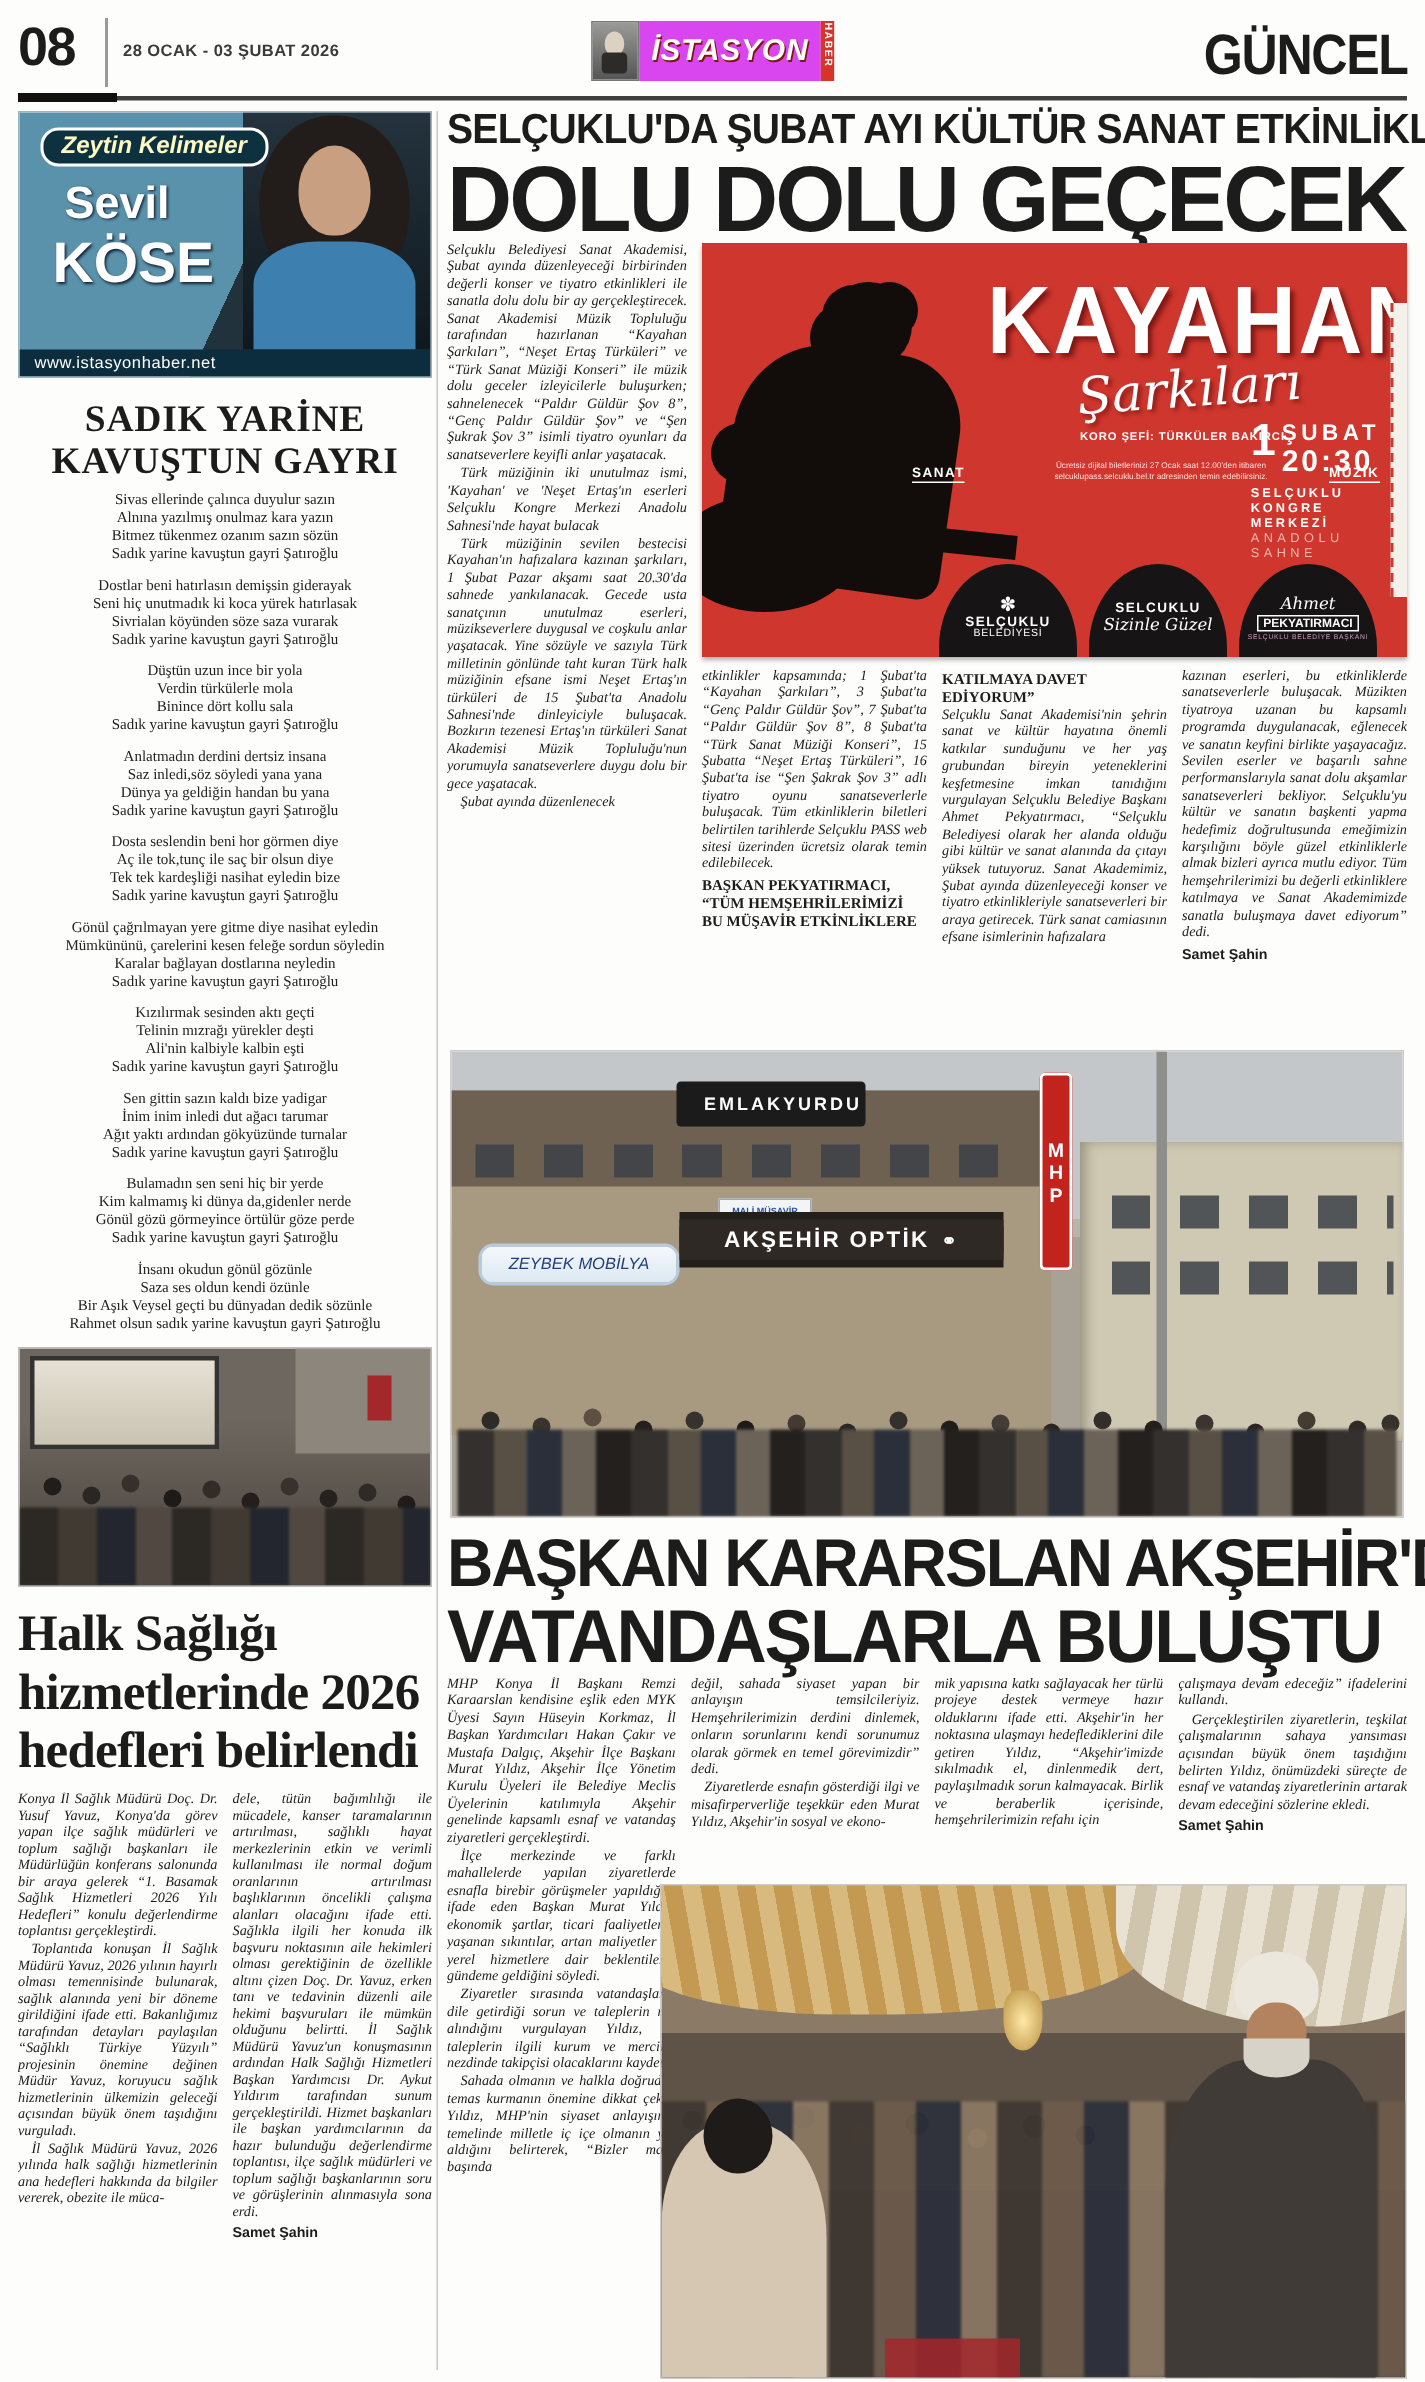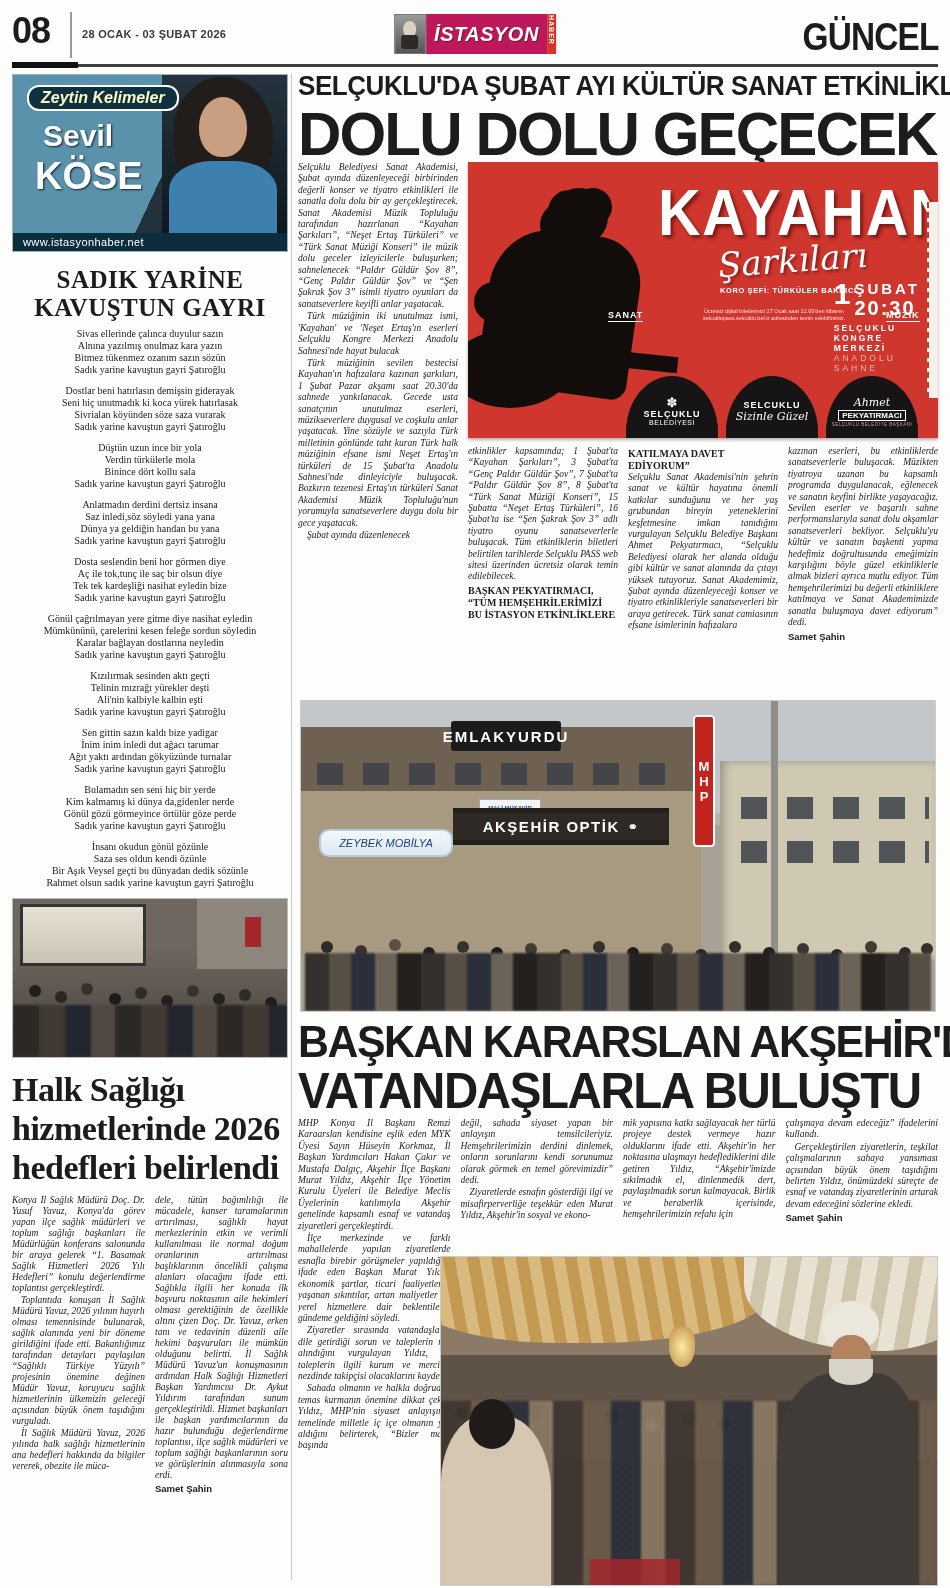--- a/index.html
+++ b/index.html
@@ -11,21 +11,21 @@
   .hdr-rule-b{position:absolute;top:62px;left:12px;width:66px;height:6px;background:#111;}
   .pagenum{position:absolute;left:0;top:2px;font-family:"Liberation Sans",sans-serif;
            font-weight:bold;font-size:36px;letter-spacing:-1px;}
   .hdr-div{position:absolute;left:58px;top:4px;width:2px;height:46px;background:#9a9a9a;}
   .hdr-date{position:absolute;left:70px;top:20px;font-family:"Liberation Sans",sans-serif;
             font-weight:bold;font-size:11px;color:#3a3a3a;letter-spacing:.3px;}
   .logo{position:absolute;left:50%;top:6px;transform:translateX(-50%);display:flex;align-items:stretch;height:40px;}
   .logo-ata{width:30px;background:linear-gradient(180deg,#9a9a98,#555);position:relative;border:1px solid #777;}
   .logo-ata:before{content:"";position:absolute;left:8px;top:6px;width:13px;height:16px;border-radius:50% 50% 45% 45%;background:#ddd2c2;}
   .logo-ata:after{content:"";position:absolute;left:6px;top:20px;width:17px;height:14px;background:#2e2a28;border-radius:3px;}
-  .logo-red{background:#be185d;color:#fff;display:flex;align-items:center;padding:0 8px;
+  .logo-red{background:#d946ef;color:#fff;display:flex;align-items:center;padding:0 8px;
             font-family:"Liberation Sans",sans-serif;font-weight:bold;font-style:italic;
             font-size:20px;letter-spacing:.5px;text-shadow:1px 1px 0 #7d1712;}
   .logo-haber{background:#d6342b;color:#fff;writing-mode:vertical-rl;font-family:"Liberation Sans",sans-serif;
               font-weight:bold;font-size:7px;display:flex;align-items:center;padding:1px;letter-spacing:1px;}
   .guncel{position:absolute;right:0;top:8px;font-family:"Liberation Sans",sans-serif;font-weight:bold;
           font-size:38px;letter-spacing:-1px;transform:scaleX(.88);transform-origin:right center;}
   
   .leftcol{position:absolute;left:12px;top:74px;width:276px;}
   .colmn-box{position:relative;height:176px;background:linear-gradient(115deg,#5b92ab 0 55%,#22323c 55%);
              border:1px solid #9db4be;overflow:hidden;}
@@ -112,22 +112,22 @@
   .pl-script{font-family:"DejaVu Serif",serif;font-style:italic;font-size:11px;}
   .pl-box{border:1px solid #fff;padding:0 3px;font-weight:bold;font-size:8px;margin-top:1px;}
   .pl-tiny{font-size:4.5px;color:#c9b;letter-spacing:.5px;margin-top:1px;}
   
   .street{position:absolute;left:2px;right:2px;top:634px;height:310px;background:linear-gradient(180deg,#c3c7ca 0 36%,#b7b4ac 36% 40%,#a8a296 40%);overflow:hidden;border:1px solid #ccc;}
   .bld-l{position:absolute;left:0;top:26px;width:400px;height:230px;background:#a89a81;}
   .bld-l:before{content:"";position:absolute;left:0;top:0;right:0;height:64px;background:#6e6152;}
   .bld-r{position:absolute;right:0;top:60px;width:215px;height:200px;background:#cfc8b2;box-shadow:inset 4px 0 8px rgba(0,0,0,.25);}
   .win-strip{position:absolute;height:22px;background:repeating-linear-gradient(90deg,#3c4148 0 26px,rgba(0,0,0,0) 26px 46px);opacity:.85;}
   .sign-emlak{position:absolute;left:150px;top:20px;width:110px;height:30px;background:#1b1b1b;color:#fff;
-              font-family:"Liberation Sans",sans-serif;font-weight:bold;font-size:15px;letter-spacing:2px;
-              display:flex;align-items:center;justify-content:center;border-radius:3px;}
+              font-family:"Liberation Sans",sans-serif;font-weight:bold;font-size:12px;letter-spacing:2px;
+              display:flex;align-items:center;justify-content:center;border-radius:3px;padding-left:16px;}
   .sign-musavir{position:absolute;left:178px;top:98px;width:60px;height:16px;background:#f2f4f6;color:#2b4fa0;
               font-family:"Liberation Sans",sans-serif;font-weight:bold;font-size:6px;display:flex;align-items:center;justify-content:center;border:1px solid #9ab;}
   .sign-zeybek{position:absolute;left:18px;top:128px;width:130px;height:24px;background:linear-gradient(180deg,#f4f8fb,#dce8f2);
               color:#1e3f7a;font-family:"Liberation Sans",sans-serif;font-weight:normal;font-style:italic;font-size:11px;
               display:flex;align-items:center;justify-content:center;border-radius:10px;border:2px solid #b8cadf;}
   .sign-optik{position:absolute;left:152px;top:112px;width:216px;height:27px;background:#2e2925;color:#fff;
               font-family:"Liberation Sans",sans-serif;font-weight:bold;font-size:15px;letter-spacing:1.5px;
               display:flex;align-items:center;justify-content:center;gap:8px;
               box-shadow:0 -5px 0 #231f1b,0 5px 0 #231f1b;}
   .glasses{font-size:12px;}
@@ -294,21 +294,21 @@
           <div class="pl-box">PEKYATIRMACI</div>
           <div class="pl-tiny">SELÇUKLU BELEDİYE BAŞKANI</div>
         </div>
       </div>
       <div class="stub"></div>
     </div>
 
     <div class="sel-cols art">
       <div class="col">
         <span><p>etkinlikler kapsamında; 1 Şubat'ta “Kayahan Şarkıları”, 3 Şubat'ta “Genç Paldır Güldür Şov”, 7 Şubat'ta “Paldır Güldür Şov 8”, 8 Şubat'ta “Türk Sanat Müziği Konseri”, 15 Şubatta “Neşet Ertaş Türküleri”, 16 Şubat'ta ise “Şen Şakrak Şov 3” adlı tiyatro oyunu sanatseverlerle buluşacak. Tüm etkinliklerin biletleri belirtilen tarihlerde Selçuklu PASS web sitesi üzerinden ücretsiz olarak temin edilebilecek.</p></span>
-        <div class="subhead">BAŞKAN PEKYATIRMACI, “TÜM HEMŞEHRİLERİMİZİ BU İSTASYON ETKİNLİKLERE</div>
+        <div class="subhead">BAŞKAN PEKYATIRMACI, “TÜM HEMŞEHRİLERİMİZİ BU MÜŞAVİR ETKİNLİKLERE</div>
       </div>
       <div class="col">
         <div class="subhead">KATILMAYA DAVET EDİYORUM”</div>
         <span><p>Selçuklu Sanat Akademisi'nin şehrin sanat ve kültür hayatına önemli katkılar sunduğunu ve her yaş grubundan bireyin yeteneklerini keşfetmesine imkan tanıdığını vurgulayan Selçuklu Belediye Başkanı Ahmet Pekyatırmacı, “Selçuklu Belediyesi olarak her alanda olduğu gibi kültür ve sanat alanında da çıtayı yüksek tutuyoruz. Sanat Akademimiz, Şubat ayında düzenleyeceği konser ve tiyatro etkinlikleriyle sanatseverleri bir araya getirecek. Türk sanat camiasının efsane isimlerinin hafızalara</p></span>
       </div>
       <div class="col">
         <span><p>kazınan eserleri, bu etkinliklerde sanatseverlerle buluşacak. Müzikten tiyatroya uzanan bu kapsamlı programda duygulanacak, eğlenecek ve sanatın keyfini birlikte yaşayacağız. Sevilen eserler ve başarılı sahne performanslarıyla sanat dolu akşamlar sanatseverleri bekliyor. Selçuklu'yu kültür ve sanatın başkenti yapma hedefimiz doğrultusunda emeğimizin karşılığını böyle güzel etkinliklerle almak bizleri ayrıca mutlu ediyor. Tüm hemşehrilerimizi bu değerli etkinliklere katılmaya ve Sanat Akademimizde sanatla buluşmaya davet ediyorum” dedi.</p></span>
         <div class="byline">Samet Şahin</div>
       </div>
     </div>

